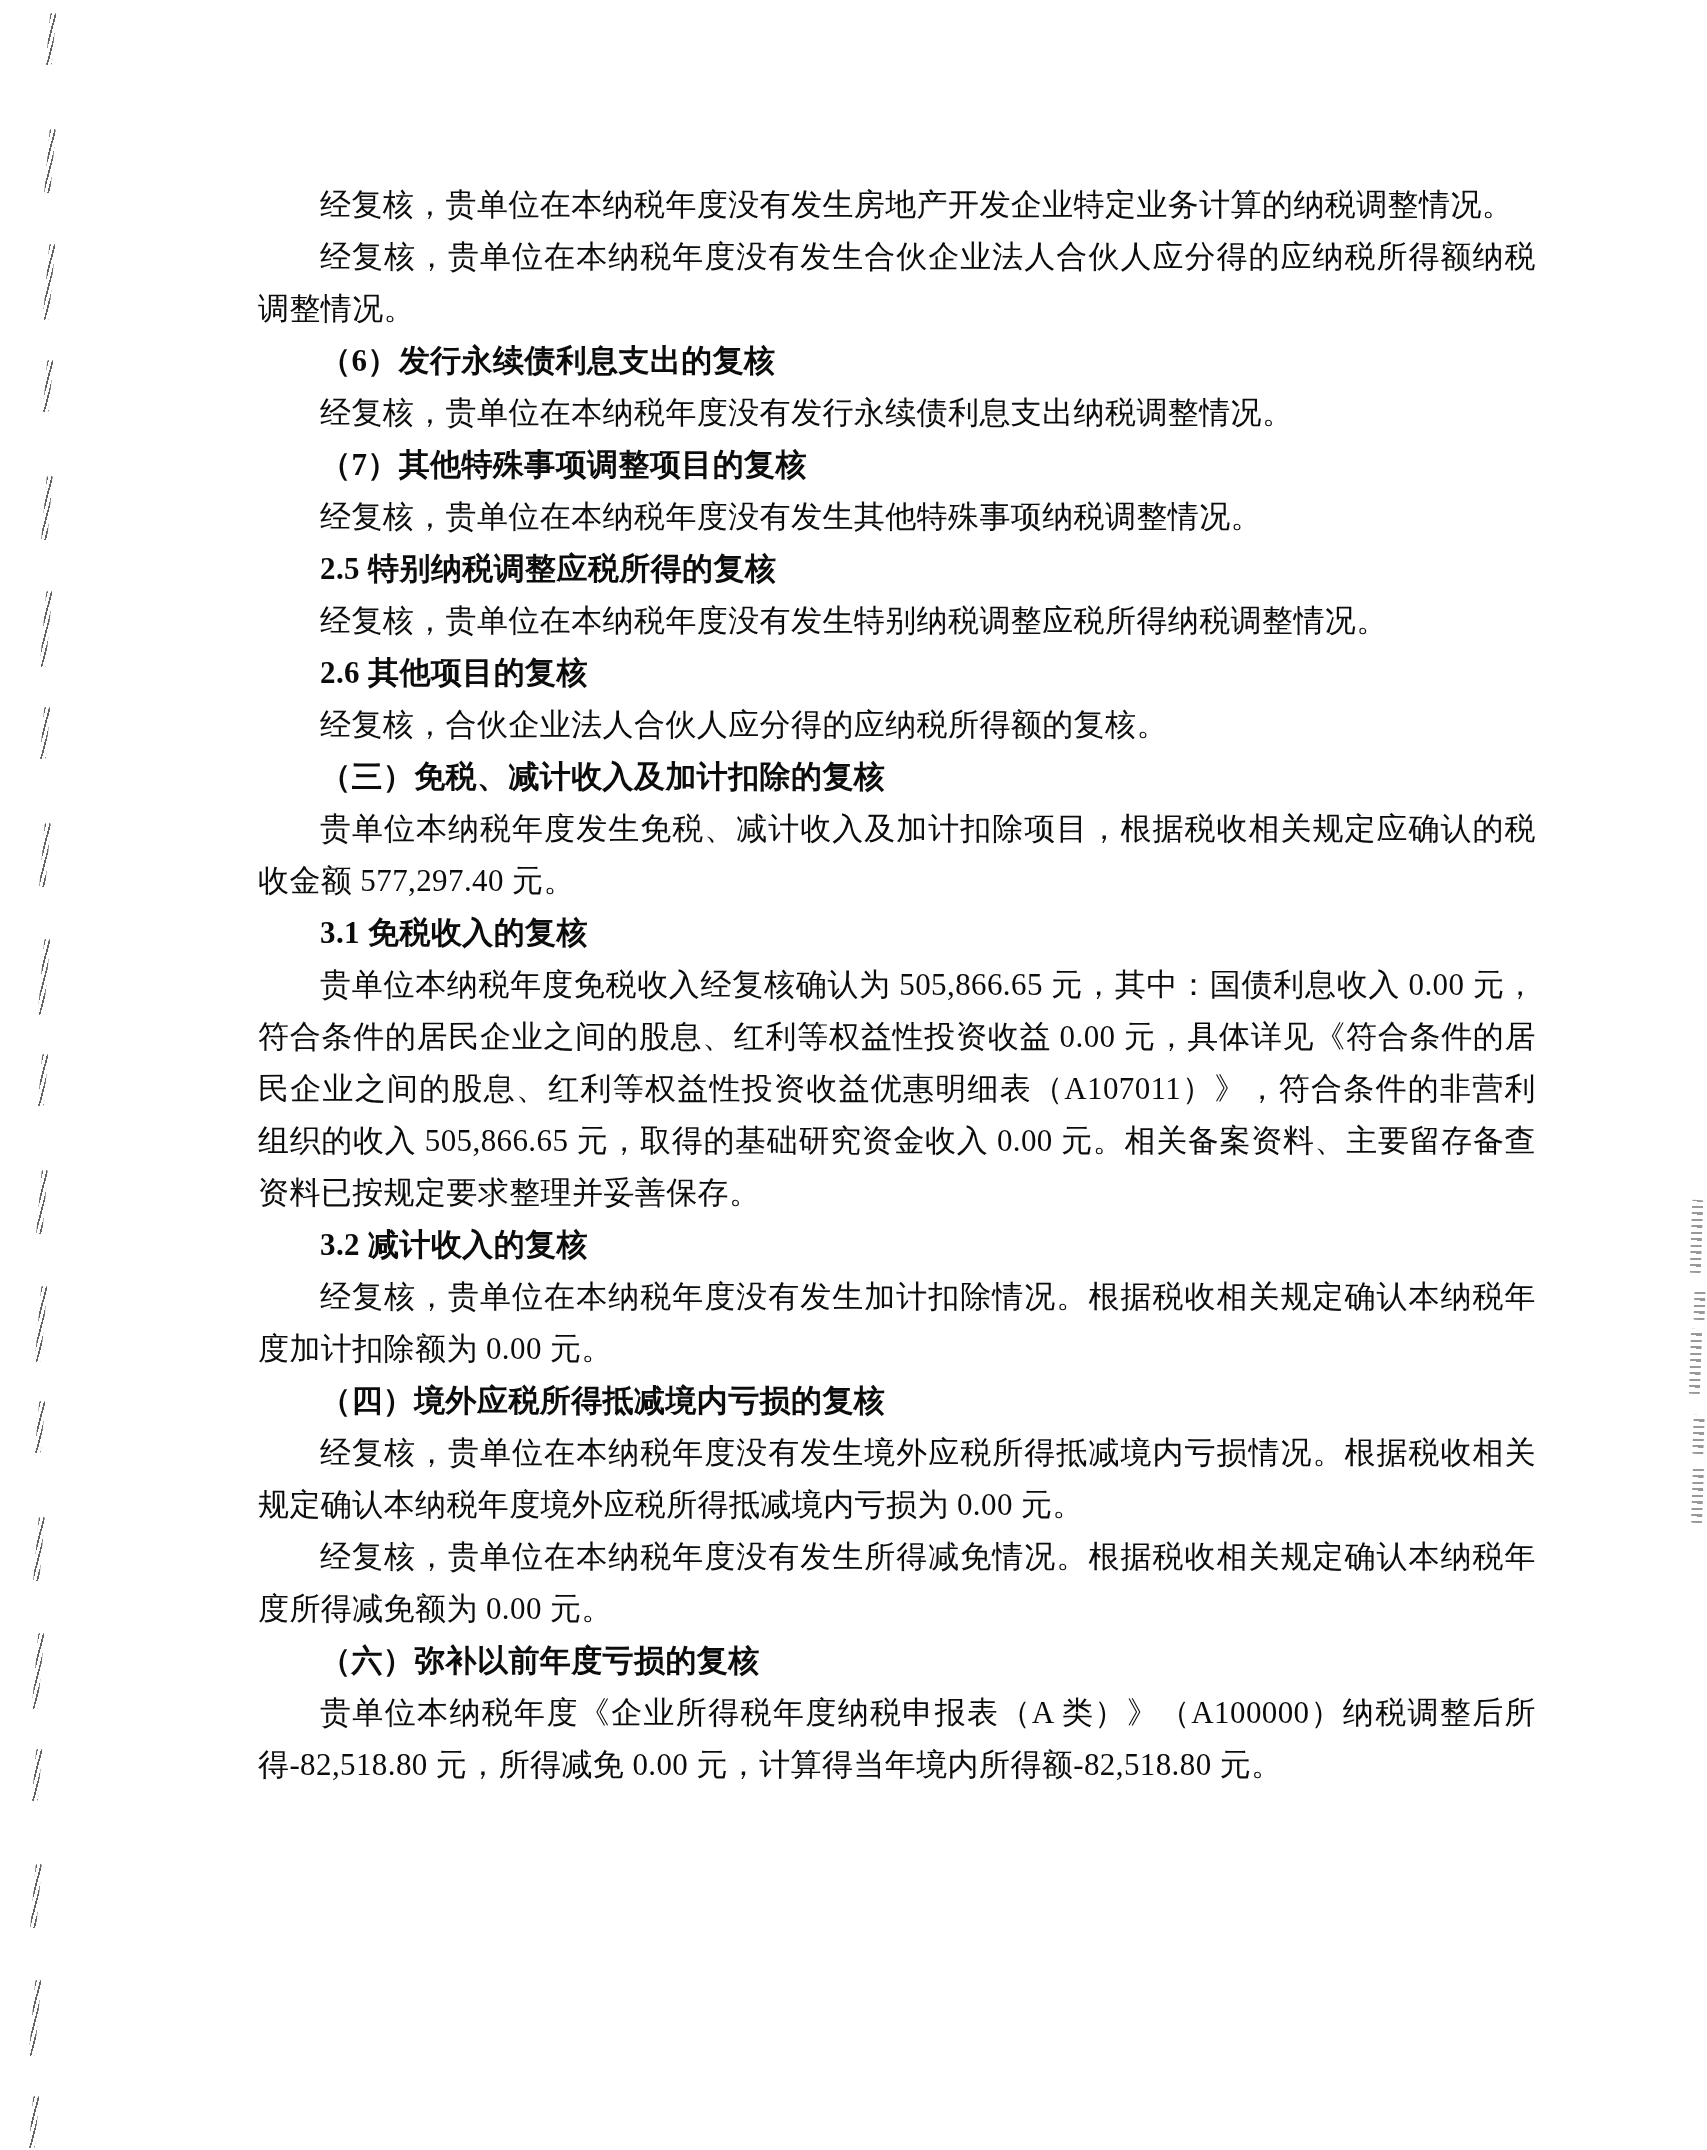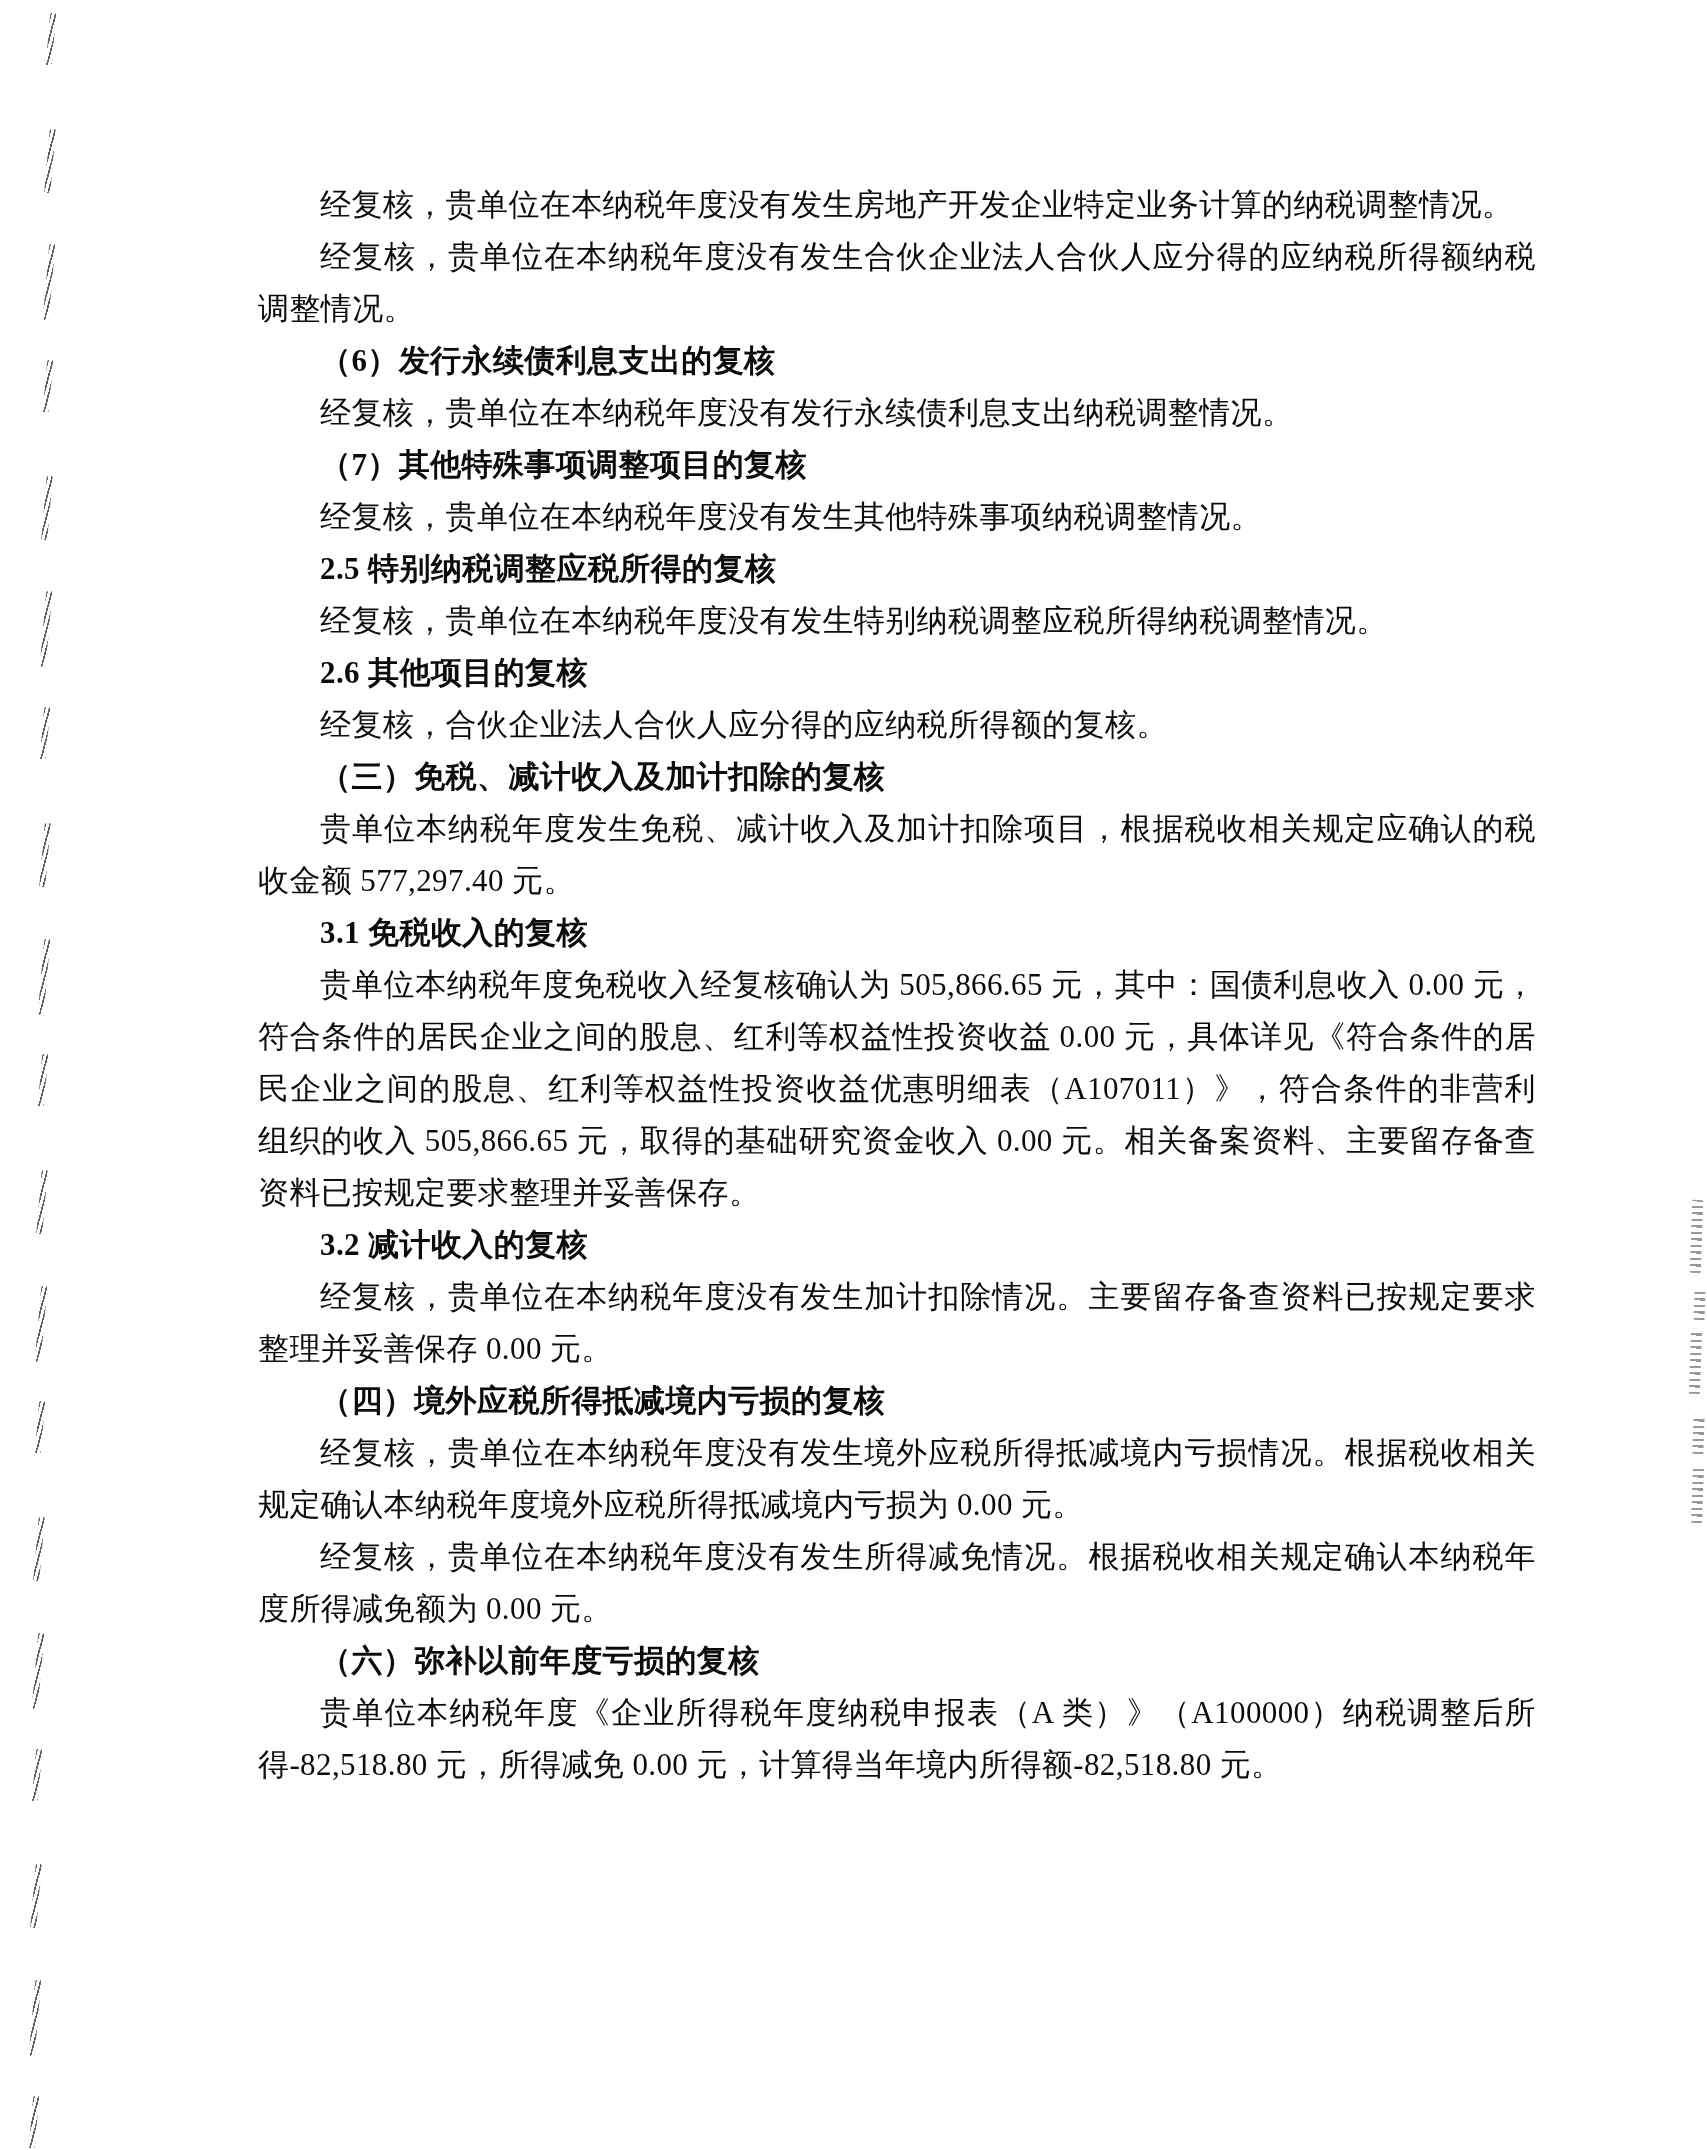--- a/index.html
+++ b/index.html
@@ -73,21 +73,21 @@
       <p class="body">经复核，贵单位在本纳税年度没有发生其他特殊事项纳税调整情况。</p>
       <p class="heading">2.5 特别纳税调整应税所得的复核</p>
       <p class="body">经复核，贵单位在本纳税年度没有发生特别纳税调整应税所得纳税调整情况。</p>
       <p class="heading">2.6 其他项目的复核</p>
       <p class="body">经复核，合伙企业法人合伙人应分得的应纳税所得额的复核。</p>
       <p class="heading">（三）免税、减计收入及加计扣除的复核</p>
       <p class="body">贵单位本纳税年度发生免税、减计收入及加计扣除项目，根据税收相关规定应确认的税收金额 577,297.40 元。</p>
       <p class="heading">3.1 免税收入的复核</p>
       <p class="body">贵单位本纳税年度免税收入经复核确认为 505,866.65 元，其中：国债利息收入 0.00 元，符合条件的居民企业之间的股息、红利等权益性投资收益 0.00 元，具体详见《符合条件的居民企业之间的股息、红利等权益性投资收益优惠明细表（A107011）》，符合条件的非营利组织的收入 505,866.65 元，取得的基础研究资金收入 0.00 元。相关备案资料、主要留存备查资料已按规定要求整理并妥善保存。</p>
       <p class="heading">3.2 减计收入的复核</p>
-      <p class="body">经复核，贵单位在本纳税年度没有发生加计扣除情况。主要留存备查资料已按规定要求整理并妥善保存 0.00 元。</p>
+      <p class="body">经复核，贵单位在本纳税年度没有发生加计扣除情况。根据税收相关规定确认本纳税年度加计扣除额为 0.00 元。</p>
       <p class="heading">（四）境外应税所得抵减境内亏损的复核</p>
       <p class="body">经复核，贵单位在本纳税年度没有发生境外应税所得抵减境内亏损情况。根据税收相关规定确认本纳税年度境外应税所得抵减境内亏损为 0.00 元。</p>
       <p class="body">经复核，贵单位在本纳税年度没有发生所得减免情况。根据税收相关规定确认本纳税年度所得减免额为 0.00 元。</p>
       <p class="heading">（六）弥补以前年度亏损的复核</p>
       <p class="body">贵单位本纳税年度《企业所得税年度纳税申报表（A 类）》（A100000）纳税调整后所得-82,518.80 元，所得减免 0.00 元，计算得当年境内所得额-82,518.80 元。</p>
     </div>
 
 <div class="coil" style="left: 48px; top: 13px; height: 52px;"></div>
     <div class="coil" style="left: 47px; top: 129px; height: 64px;"></div>
     <div class="coil" style="left: 46px; top: 244px; height: 76px;"></div>

